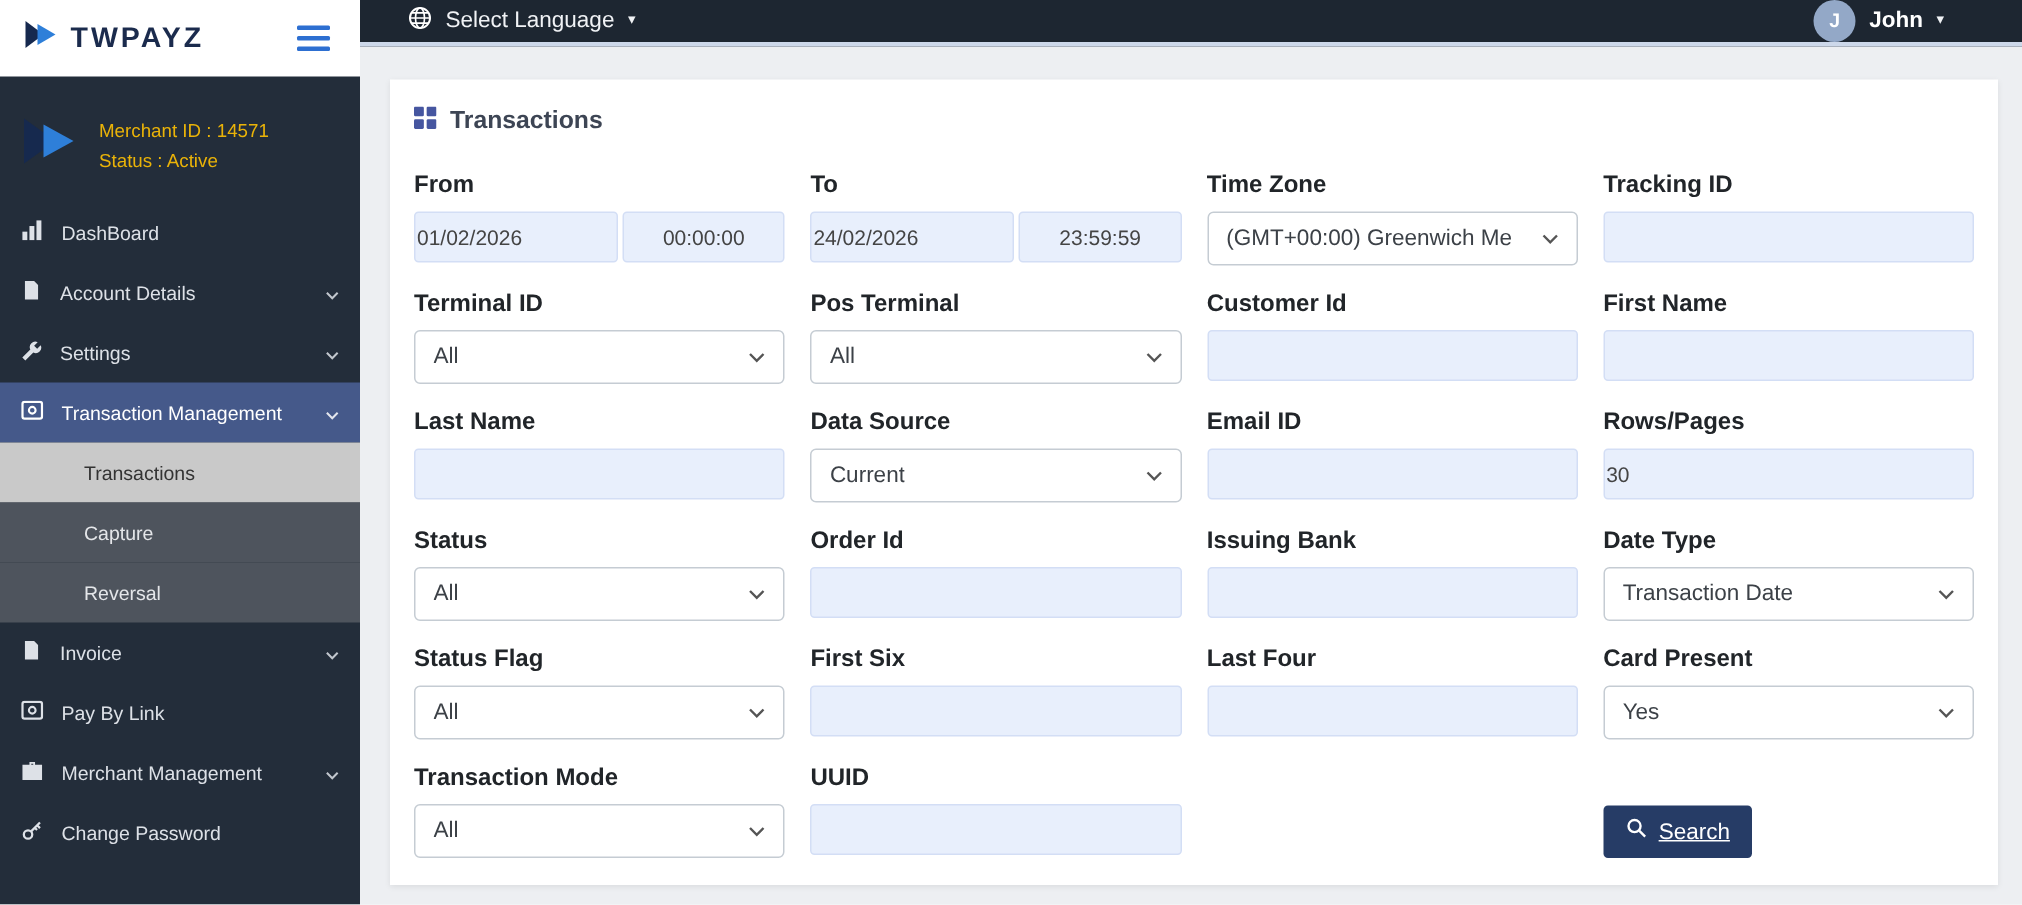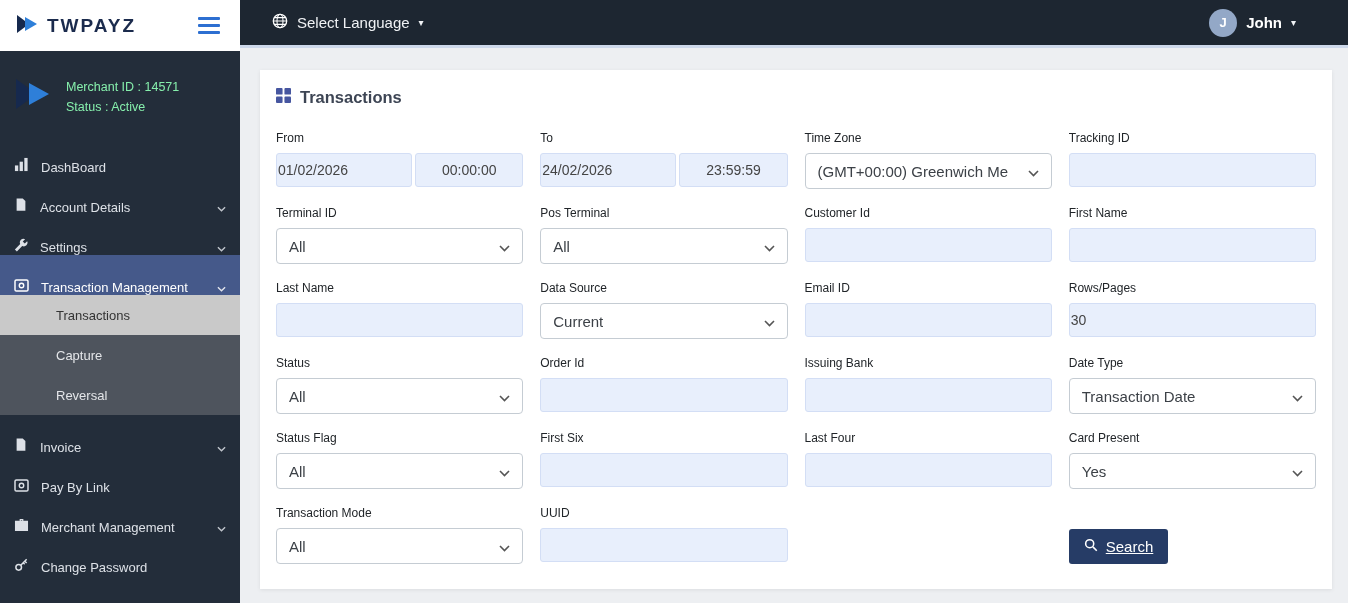--- a/index.html
+++ b/index.html
@@ -6,44 +6,44 @@
   html,body { width:1348px; height:603px; overflow:hidden; font-family:"Liberation Sans", sans-serif; background:#edeff2; }
   .app { display:flex; width:100%; height:100%; }
 
   
   .sidebar { width:240px; min-width:240px; background:#232d3a; display:flex; flex-direction:column; }
   .sidebar-header { height:51px; background:#ffffff; display:flex; align-items:center; justify-content:space-between; padding:0 16px; }
   .logo { display:flex; align-items:center; gap:7px; }
   .logo-text { font-size:19px; font-weight:bold; color:#1b2b4d; letter-spacing:2px; }
   .hamburger { background:none; border:none; cursor:pointer; display:flex; flex-direction:column; gap:4px; padding:4px; }
   .hamburger span { display:block; width:22px; height:3px; background:#2d6fd1; border-radius:1px; }
-  .merchant { display:flex; align-items:center; gap:10px; padding:26px 14px 18px 14px; color:#86efac; font-size:12.5px; line-height:1.6; }
+  .merchant { display:flex; align-items:center; gap:10px; padding:26px 14px 18px 14px; color:#eab308; font-size:12.5px; line-height:1.6; }
   .nav { flex:1; }
-  .nav-item { height:40px; display:flex; align-items:flex-end; gap:12px; padding:0 14px; color:#dde1e7; font-size:13px; cursor:pointer; }
+  .nav-item { height:40px; display:flex; align-items:center; gap:12px; padding:0 14px; color:#dde1e7; font-size:13px; cursor:pointer; }
   .nav-item svg { flex:0 0 auto; }
   .nav-item .caret { margin-left:auto; opacity:.85; }
   .nav-item.active { background:#45598a; color:#ffffff; }
   .submenu-item { height:40px; display:flex; align-items:center; padding-left:56px; background:#4e545d; color:#e4e6e9; font-size:13px; cursor:pointer; }
   .submenu-item.active { background:#c9c9c9; color:#333333; }
 
   
   .main { flex:1; display:flex; flex-direction:column; min-width:0;justify-content:center; }
   .topbar { height:48px; background:#1d2631; border-bottom:3px solid #cdd8ea; display:flex; align-items:center; padding:0 52px 0 32px; color:#f0f2f5; }
   .lang { display:flex; align-items:center; gap:9px; font-size:15px; cursor:pointer; }
   .caret-txt { font-size:10px; line-height:1; }
   .user { margin-left:auto; display:flex; align-items:center; gap:9px; cursor:pointer; }
   .avatar { width:28px; height:28px; border-radius:50%; background:#93a8c7; color:#fff; display:flex; align-items:center; justify-content:center; font-size:13px; font-weight:bold; }
   .user-name { font-size:15px; font-weight:bold; color:#fff; }
 
   .content { flex:1; padding:22px 16px 14px 20px; }
   .card { background:#fff; height:100%; padding:18px 16px; box-shadow:0 1px 4px rgba(0,0,0,.08); }
   .card-title { display:flex; align-items:center; gap:9px; font-size:16.5px; font-weight:bold; color:#3d4554; margin-bottom:24px; }
 
   .form-grid { display:grid; grid-template-columns:repeat(4, 1fr); column-gap:17px; row-gap:17px; }
-  .field label { display:block; font-size:12px; font-weight:400; color:#212529; margin-bottom:8px; }
+  .field label { display:block; font-size:16px; font-weight:700; color:#212529; margin-bottom:8px; }
   .text-input { width:100%; height:34px; background:#e8effc; border:1px solid #d3def5; border-radius:3px; padding:0 1px; font-size:14px; color:#444; outline:none; font-family:"Liberation Sans", sans-serif; }
   .datetime { display:flex; gap:3px; }
   .datetime .date-box { flex:2; }
   .datetime .time-box { flex:1; text-align:center; padding:0 20px; }
   .select { height:36px; background:#fff; border:1px solid #c5ccd3; border-radius:4px; display:flex; align-items:center; justify-content:space-between; padding:0 12px; font-size:15px; color:#3c4147; cursor:pointer; gap:6px; }
   .select .sel-text { overflow:hidden; white-space:nowrap; }
   .btn-search { display:inline-flex; align-items:center; gap:8px; height:35px; padding:0 15px; background:#263c66; color:#fff; border:none; border-radius:3px; font-size:15px; cursor:pointer; font-family:"Liberation Sans", sans-serif;text-decoration:underline; }
 </style>
 </head>
 <body>

